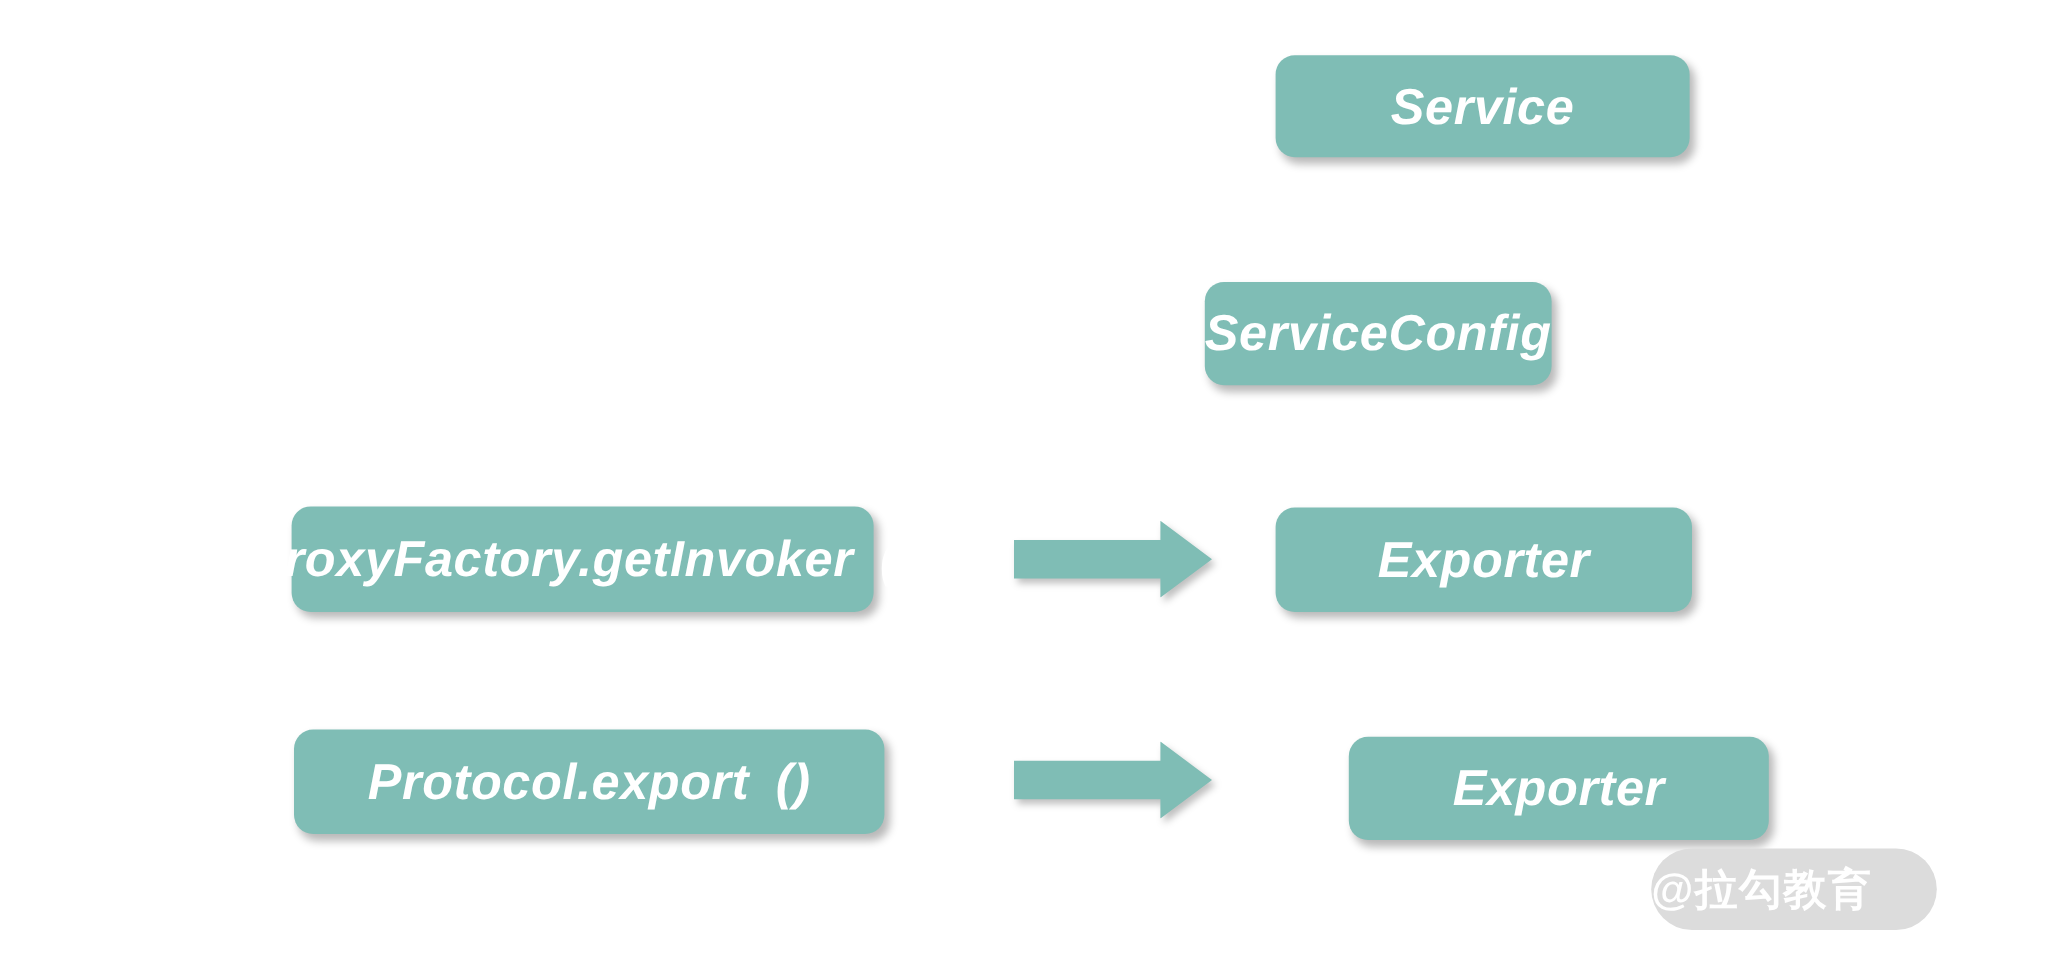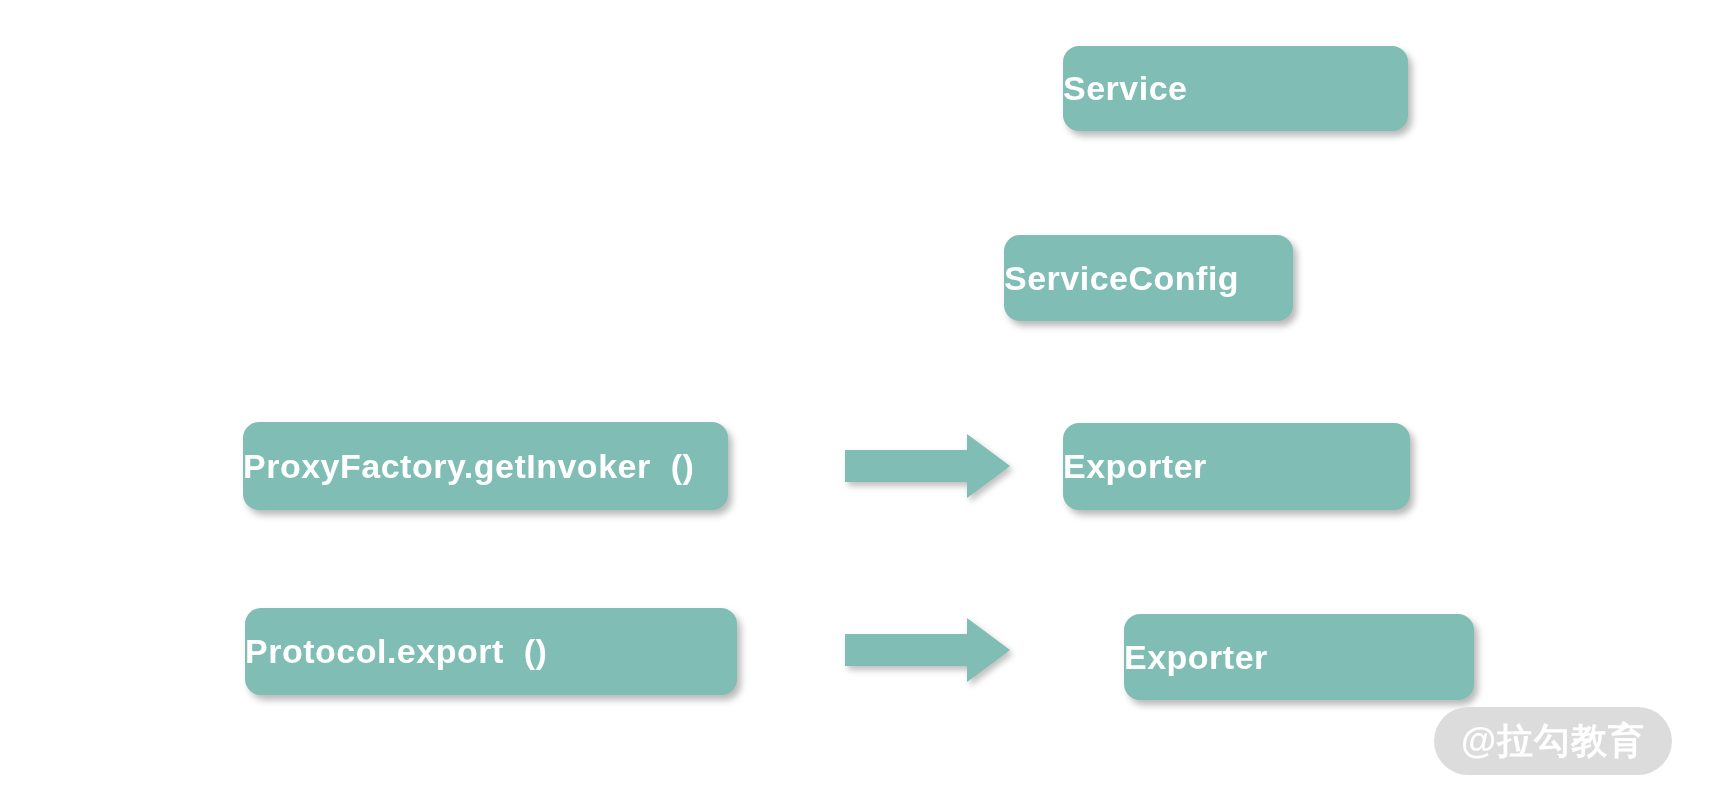--- a/index.html
+++ b/index.html
@@ -22,25 +22,27 @@
     background: var(--page-bg);
     overflow: hidden;
   }
   .node {
     position: absolute;
     background: var(--box-fill);
     color: var(--box-text);
     border-radius: 16px;
     display: flex;
     align-items: center;
-    font-size: 34px;
+    justify-content: center;
+    font-size: 42px;
     font-weight: bold;
     letter-spacing: 0.5px;
     box-shadow: 4px 5px 7px rgba(0, 0, 0, 0.28);
     user-select: none;
+    font-style: italic;
   }
   .node .label {
     white-space: nowrap;
   }
   .node.method .label {
     word-spacing: 10px;
   }
   
   .n-service        { left: 1063px; top: 46px;  width: 345px; height: 85px; }
   .n-serviceconfig  { left: 1004px; top: 235px; width: 289px; height: 86px; }
@@ -56,30 +58,29 @@
     height: 64px;
     color: var(--box-fill);
     filter: drop-shadow(3px 4px 3px rgba(0, 0, 0, 0.25));
   }
   .a-invoker  { left: 845px; top: 434px; }
   .a-exporter { left: 845px; top: 618px; }
   .arrow svg { display: block; width: 100%; height: 100%; }
   
   .watermark {
     position: absolute;
-    left: 1434px;
+    left: 1376px;
     top: 707px;
     width: 238px;
     height: 68px;
     background: var(--watermark-bg);
     border-radius: 34px;
     color: var(--watermark-text);
     display: flex;
     align-items: center;
-    justify-content: center;
     font-size: 36px;
     font-weight: bold;
     letter-spacing: 1px;
     user-select: none;
   }
 </style>
 </head>
 <body>
 
 <div class="canvas">

